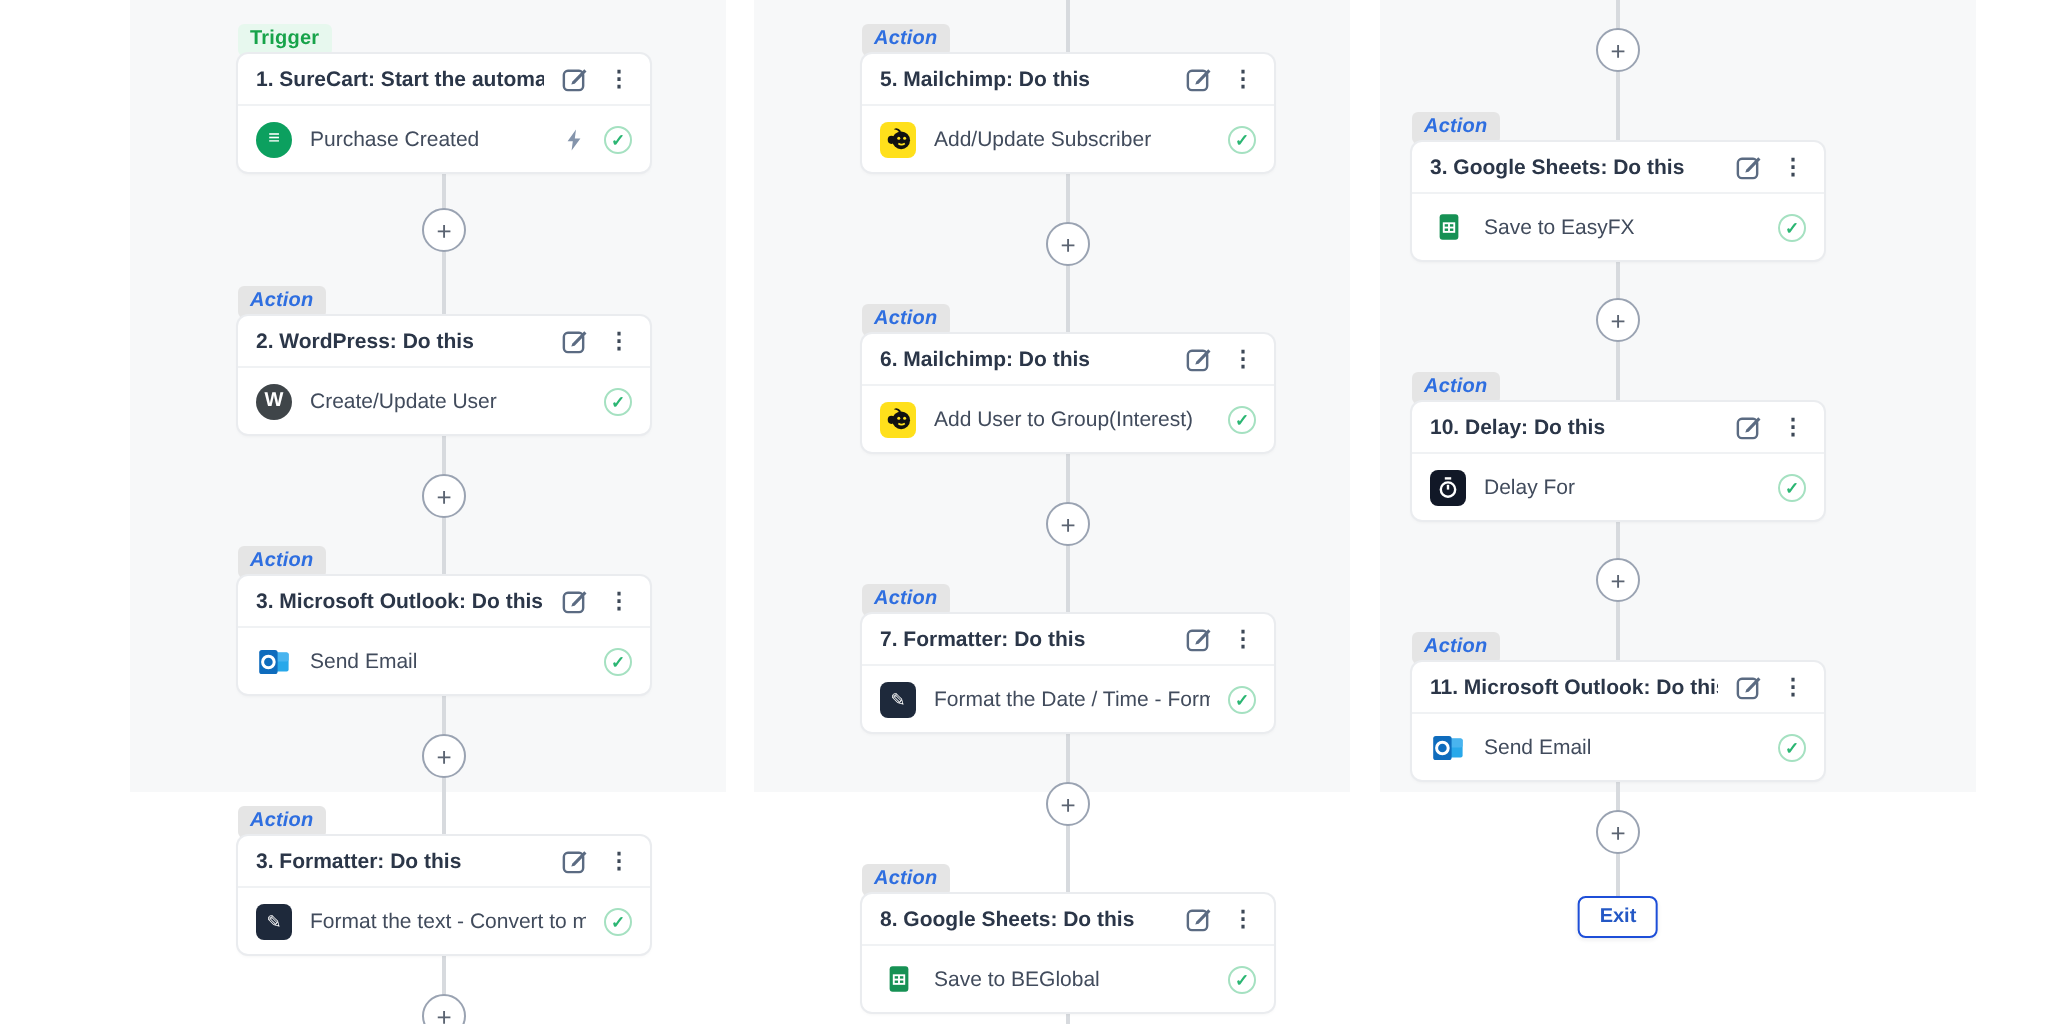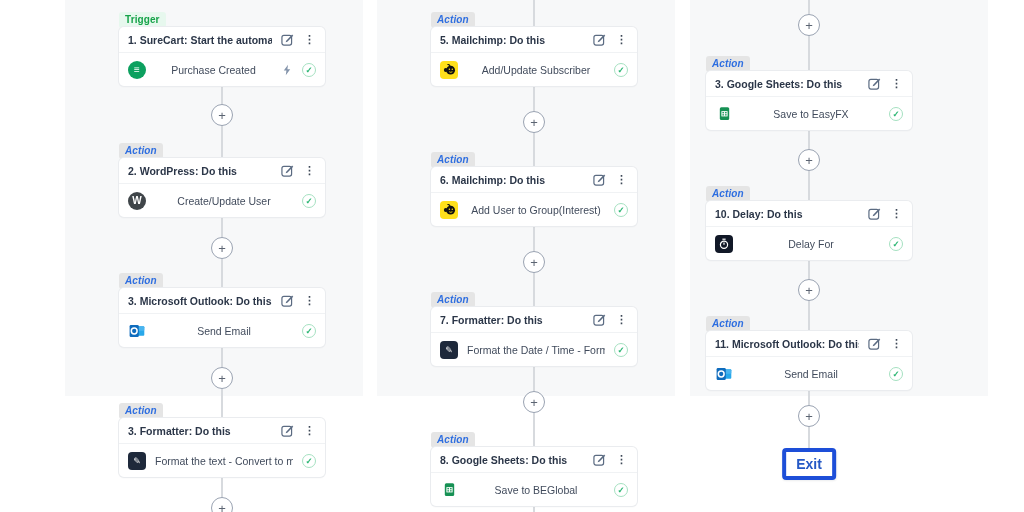--- a/index.html
+++ b/index.html
@@ -25,21 +25,21 @@
 
   .card { position:absolute; width:206px; background:#ffffff; border-radius:5px;
           box-shadow:0 0 0 1px #eaecef, 0 1px 2px rgba(16,24,40,.06); z-index:2; }
   .card-h { display:flex; align-items:center; gap:9px; height:26px; padding:0 9px;
             border-bottom:1px solid #f0f2f4; }
   .title { flex:1; font-size:10.5px; font-weight:700; color:#2b3648; white-space:nowrap;
            overflow:hidden; }
   .icon-btn { display:flex; align-items:center; cursor:pointer; }
   .kebab { font-size:11px; font-weight:700; color:#3d4857; cursor:pointer; padding:0 1px; }
   .card-s { display:flex; align-items:center; gap:9px; height:33px; padding:0 9px; }
-  .event { flex:1; font-size:10.5px; color:#414b5c; white-space:nowrap; overflow:hidden;text-align:center; }
+  .event { flex:1; font-size:10.5px; color:#414b5c; white-space:nowrap; overflow:hidden; }
 
   .app { width:18px; height:18px; min-width:18px; display:flex; align-items:center;
          justify-content:center; border-radius:4px; font-style:normal; }
   .app-surecart  { border-radius:50%; background:#0ca05f; color:#fff; font-size:10px; font-weight:700; }
   .app-wordpress { border-radius:50%; background:#3f4549; color:#fff; font-size:10px; font-weight:700; }
   .app-outlook   { background:transparent; }
   .app-formatter { background:#1e293b; color:#fff; font-size:9px; }
   .app-mailchimp { background:#ffe01b; }
   .app-sheets    { background:transparent; }
   .app-delay     { background:#111827; }
@@ -49,22 +49,22 @@
            justify-content:center; }
   .bolt { display:flex; align-items:center; }
 
   .plus { position:absolute; width:22px; height:22px; border-radius:50%; background:#fff;
           border:1px solid #9aa3b2; color:#5b6472; font-size:13px; line-height:1;
           display:flex; align-items:center; justify-content:center;
           transform:translate(-50%,-50%); cursor:pointer; z-index:3; }
   .lane-1 .plus { left:157px; } .lane-2 .plus { left:157px; } .lane-3 .plus { left:119px; }
 
   .exit { position:absolute; left:119px; top:448px; transform:translateX(-50%);
-          background:#fff; border:4px solid #1d4ed8; border-radius:4px; color:#2458c5;
-          font-size:14px; font-weight:700; padding:4px 10px; z-index:3;
+          background:#fff; border:1px solid #1d4ed8; border-radius:4px; color:#2458c5;
+          font-size:10px; font-weight:700; padding:4px 10px; z-index:3;
           box-shadow:0 1px 2px rgba(16,24,40,.08); cursor:pointer;
           font-family:"Liberation Sans", sans-serif; }
 </style>
 </head>
 <body>
 
 <div class="canvas">
 
   <div class="lane lane-1">
     <div class="vline" style="top:87px;height:425px;"></div>

